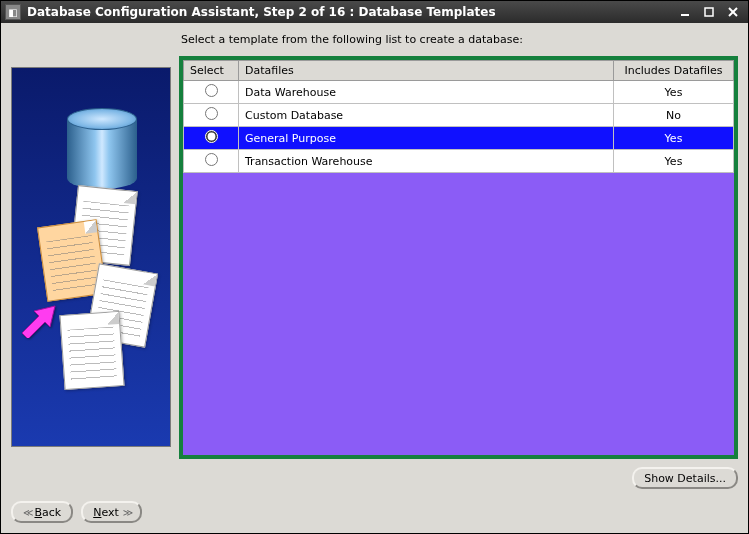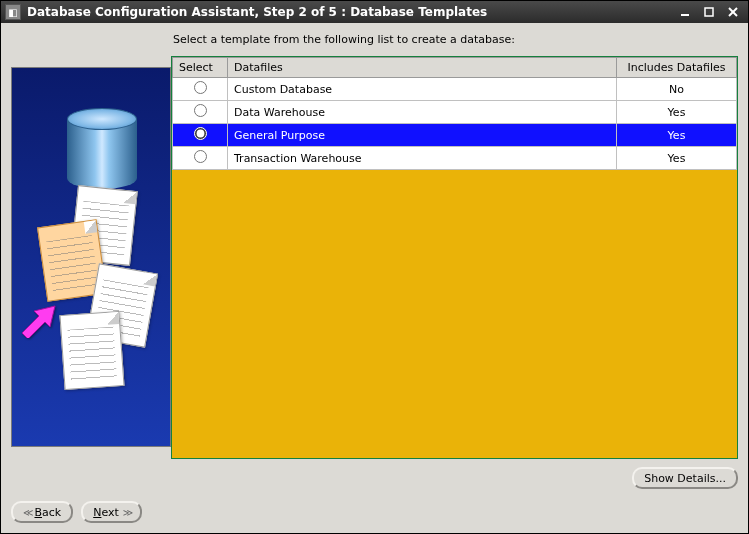--- a/index.html
+++ b/index.html
@@ -52,21 +52,21 @@
   .client {
     flex: 1;
     background: #dcdad5;
     display: flex;
     flex-direction: column;
     padding: 8px 10px 10px 10px;
   }
   .main-area {
     flex: 1;
     display: flex;
-    gap: 0;
+    gap: 8px;
   }
   .side-image {
     width: 160px;
     height: 380px;
     margin-top: 36px;
     background: linear-gradient(to bottom, #0a1a6b, #1a3ab0);
     border: 1px solid #7a7a7a;
     position: relative;
     overflow: hidden;
   }
@@ -128,22 +128,22 @@
     display: flex;
     flex-direction: column;
   }
   .instruction {
     font-size: 11px;
     color: #000;
     margin: 2px 0 10px 2px;
   }
   .table-wrap {
     flex: 1;
-    background: #eab308;
-    border: 1px solid #15803d;
+    background: #8b5cf6;
+    border: 4px solid #15803d;
     overflow: auto;
   }
   table.templates {
     width: 100%;
     border-collapse: collapse;
     font-size: 11px;
   }
   table.templates th {
     background: #dcdad5;
     border: 1px solid #9a9a9a;
@@ -208,21 +208,21 @@
     letter-spacing: -3px;
     color: #666;
   }
 </style>
 </head>
 <body>
 
 <div class="window">
   <div class="titlebar">
     <span class="appicon">◧</span>
-    <span class="title">Database Configuration Assistant, Step 2 of 5 : Database Templates</span>
+    <span class="title">Database Configuration Assistant, Step 2 of 16 : Database Templates</span>
     <span class="win-btn">
       <svg width="12" height="12" viewBox="0 0 12 12">
           <line x1="2" y1="9" x2="10" y2="9" stroke="#fff" stroke-width="2"></line>
         </svg>
     </span>
     <span class="win-btn">
       <svg width="12" height="12" viewBox="0 0 12 12">
           <rect x="2" y="2" width="8" height="8" fill="none" stroke="#fff" stroke-width="1.5"></rect>
         </svg>
     </span>
@@ -267,27 +267,27 @@
             <thead>
               <tr>
                 <th class="sel-col">Select</th>
                 <th>Datafiles</th>
                 <th class="inc-col">Includes Datafiles</th>
               </tr>
             </thead>
             <tbody id="template-rows">
                 <tr>
                   <td class="sel-col"><input type="radio" name="tpl" style=""></td>
-                  <td>Custom Database</td>
-                  <td class="inc-col">No</td>
+                  <td>Data Warehouse</td>
+                  <td class="inc-col">Yes</td>
                 </tr>
                 <tr>
                   <td class="sel-col"><input type="radio" name="tpl" style=""></td>
-                  <td>Data Warehouse</td>
-                  <td class="inc-col">Yes</td>
+                  <td>Custom Database</td>
+                  <td class="inc-col">No</td>
                 </tr>
                 <tr class="selected">
                   <td class="sel-col"><input type="radio" name="tpl" checked="" style=""></td>
                   <td>General Purpose</td>
                   <td class="inc-col">Yes</td>
                 </tr>
                 <tr>
                   <td class="sel-col"><input type="radio" name="tpl" style=""></td>
                   <td>Transaction Warehouse</td>
                   <td class="inc-col">Yes</td>

